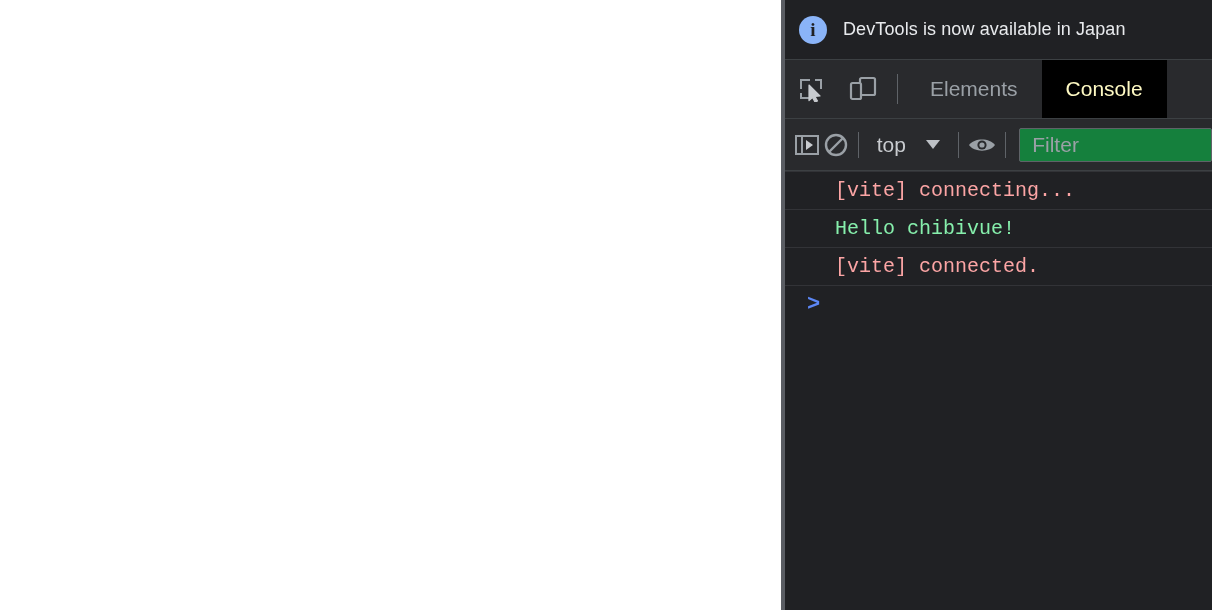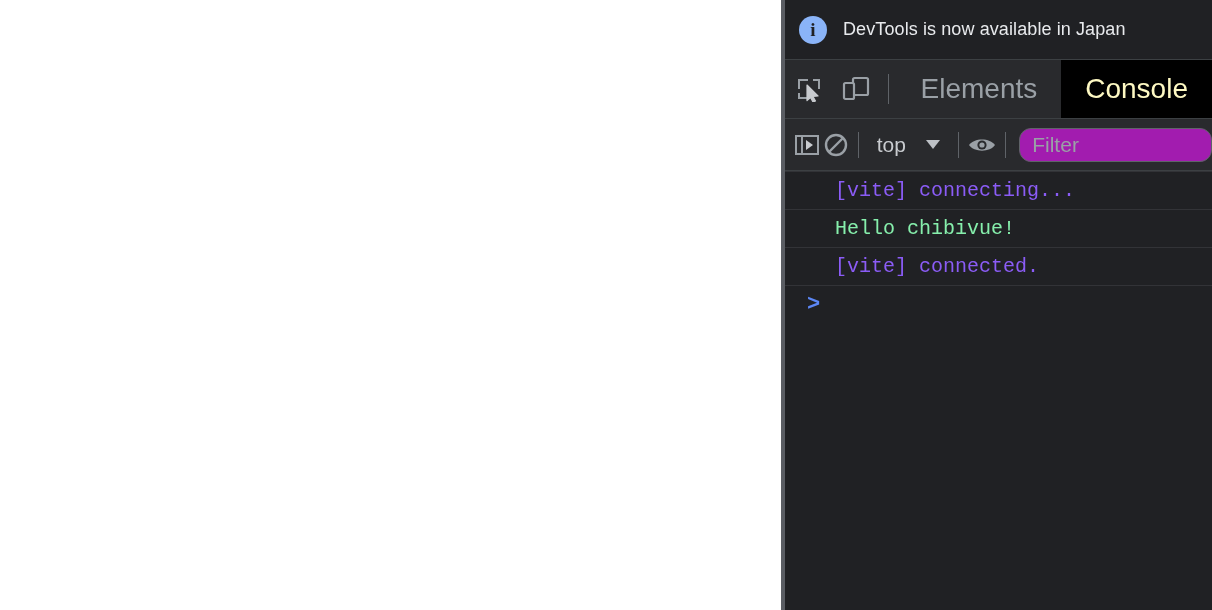--- a/index.html
+++ b/index.html
@@ -108,21 +108,21 @@
   .tb-sep {
     width: 1px;
     margin: 14px 8px;
     background: #5f6368;
   }
   .tab {
     display: flex;
     align-items: center;
     padding: 0 24px;
     color: #9aa0a6;
-    font-size: 28px;
+    font-size: 21px;
     cursor: pointer;
     white-space: nowrap;
   }
   .tab.active {
     background: #000000;
     color: #fef9c3;
   }
 
   
   .console-toolbar {
@@ -164,23 +164,23 @@
     width: 0;
     height: 0;
     border-left: 7px solid transparent;
     border-right: 7px solid transparent;
     border-top: 9px solid #bdc1c6;
   }
   .ct-filter {
     flex: 1 1 auto;
     height: 34px;
     margin-left: 6px;
-    background: #a21caf;
+    background: #15803d;
     border: 1px solid #5f6368;
-    border-radius: 12px;
+    border-radius: 2px;
     display: flex;
     align-items: center;
     padding: 0 10px;
     box-sizing: border-box;
     min-width: 0;
   }
   .ct-filter input {
     width: 100%;
     background: transparent;
     border: none;
@@ -204,21 +204,21 @@
     align-items: center;
     padding-left: 50px;
     border-top: 1px solid #323337;
     box-sizing: border-box;
     font-family: "Liberation Mono", monospace;
     font-size: 20px;
     white-space: pre;
   }
   .log-row:first-child { border-top: 1px solid #323337; }
   .log-info { color: #86efac; }
-  .log-vite { color: #8b5cf6; }
+  .log-vite { color: #fca5a5; }
 
   .prompt-row {
     min-height: 38px;
     display: flex;
     align-items: center;
     padding-left: 22px;
     border-top: 1px solid #323337;
     box-sizing: border-box;
     cursor: text;
   }

